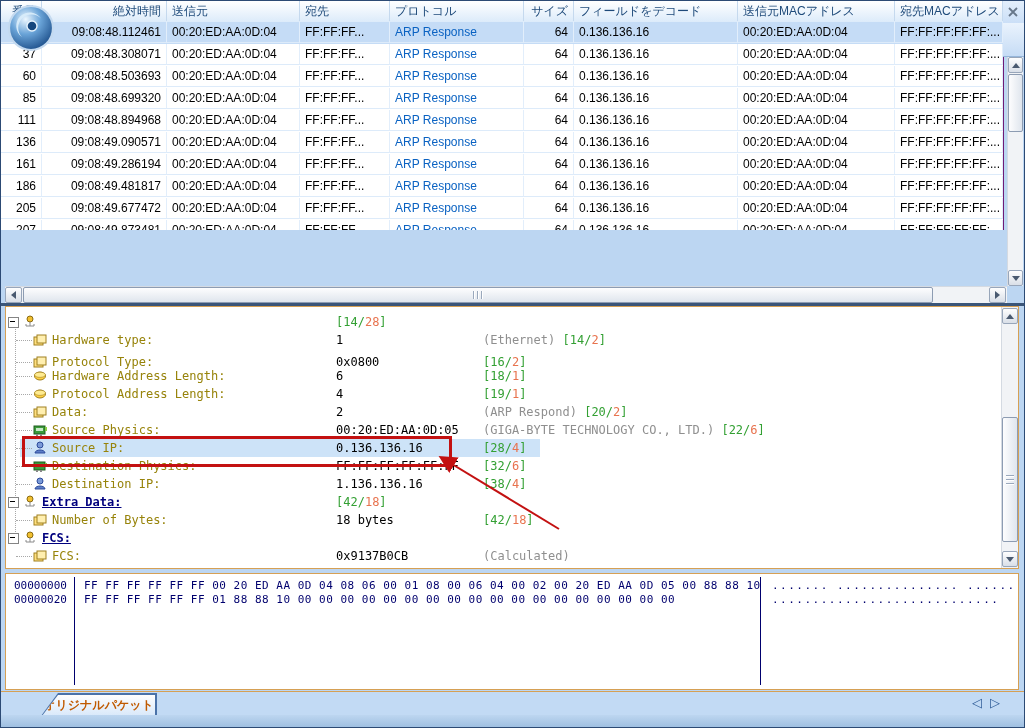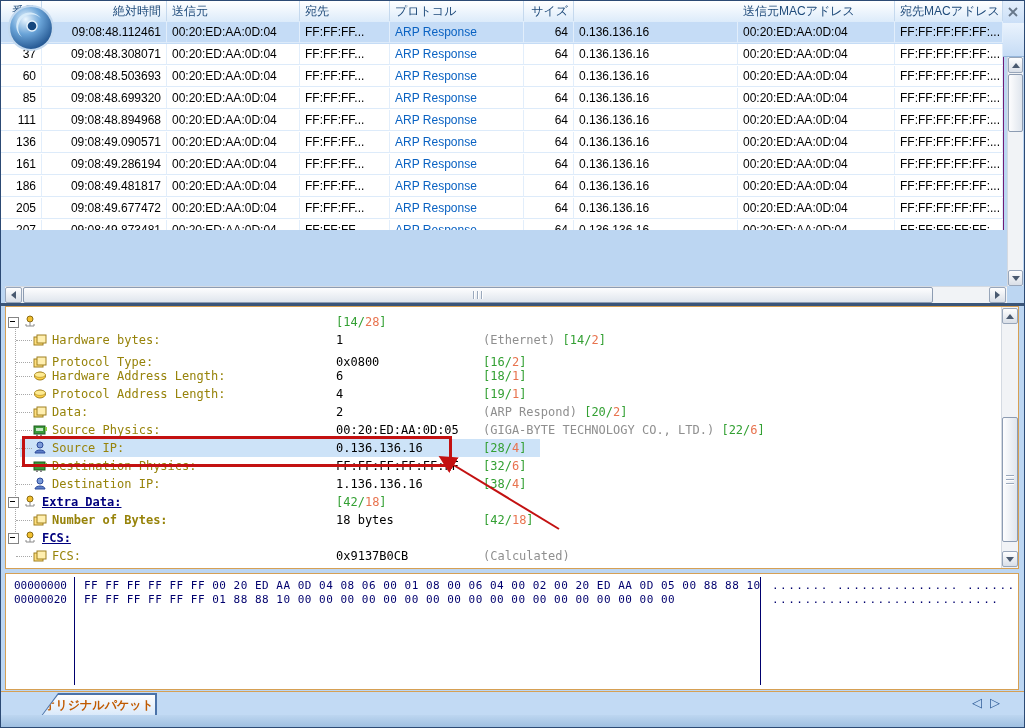--- a/index.html
+++ b/index.html
@@ -189,20 +189,21 @@
   </div>
 
   <div id="tablewrap">
     <div id="thead">
         <div class="th ar" style="left: 0px; width: 41px;">番号</div>
         <div class="th ar" style="left: 41px; width: 125px;">絶対時間</div>
         <div class="th" style="left: 166px; width: 133px;">送信元</div>
         <div class="th" style="left: 299px; width: 90px;">宛先</div>
         <div class="th" style="left: 389px; width: 134px;">プロトコル</div>
         <div class="th ar" style="left: 523px; width: 50px;">サイズ</div>
+        <div class="th" style="left: 573px; width: 164px;">フィールドをデコード</div>
         <div class="th" style="left: 737px; width: 157px;">送信元MACアドレス</div>
         <div class="th" style="left: 894px; width: 108px;">宛先MACアドレス</div>
       </div>
     <div id="tbody">
         <div class="tr sel" style="top: 0px;">
           <div class="td ar" style="left: 0px; width: 41px;">14</div>
           <div class="td ar" style="left: 41px; width: 125px;">09:08:48.112461</div>
           <div class="td" style="left: 166px; width: 133px;">00:20:ED:AA:0D:04</div>
           <div class="td" style="left: 299px; width: 90px;">FF:FF:FF...</div>
           <div class="td proto" style="left: 389px; width: 134px;">ARP Response</div>
@@ -353,21 +354,21 @@
               <path d="M7 7 V11 M3 11 H11 M3 9 L3 11 M11 9 L11 11" stroke="#8a8a8a" fill="none"></path>
             </svg></span>
           <span class="textra" style="left: 330px;"><span class="refg">[14/</span><span class="refo">28</span><span class="refg">]</span></span>
         </div>
         <div class="trow" style="top: 24px; width: 990px;">
           <div class="stub" style="left: 10px; top: 9px; width: 16px;"></div>
           <span class="abs" style="left: 27px; top: 2px;"><svg width="14" height="12">
               <rect x="1" y="3" width="9" height="8" fill="#ffe080" stroke="#a08020"></rect>
               <rect x="4" y="1" width="9" height="8" fill="#ffefb0" stroke="#a08020"></rect>
             </svg></span>
-          <span class="abs tlabel" style="left: 46px;">Hardware bytes:</span>
+          <span class="abs tlabel" style="left: 46px;">Hardware type:</span>
           <span class="tvalue">1</span>
           <span class="textra"><span class="paren">(Ethernet)  </span><span class="refg">[14/</span><span class="refo">2</span><span class="refg">]</span></span>
         </div>
         <div class="trow" style="top: 46px; width: 990px;">
           <div class="stub" style="left: 10px; top: 9px; width: 16px;"></div>
           <span class="abs" style="left: 27px; top: 2px;"><svg width="14" height="12">
               <rect x="1" y="3" width="9" height="8" fill="#ffe080" stroke="#a08020"></rect>
               <rect x="4" y="1" width="9" height="8" fill="#ffefb0" stroke="#a08020"></rect>
             </svg></span>
           <span class="abs tlabel" style="left: 46px;">Protocol Type:</span>
@@ -461,21 +462,21 @@
             </svg></span>
           <span class="abs tsection" style="left: 36px;">Extra Data:</span>
           <span class="textra" style="left: 330px;"><span class="refg">[42/</span><span class="refo">18</span><span class="refg">]</span></span>
         </div>
         <div class="trow" style="top: 204px; width: 990px;">
           <div class="stub" style="left: 10px; top: 9px; width: 16px;"></div>
           <span class="abs" style="left: 27px; top: 2px;"><svg width="14" height="12">
               <rect x="1" y="3" width="9" height="8" fill="#ffe080" stroke="#a08020"></rect>
               <rect x="4" y="1" width="9" height="8" fill="#ffefb0" stroke="#a08020"></rect>
             </svg></span>
-          <span class="abs tlabel" style="left: 46px; font-weight: bold;">Number of Bytes:</span>
+          <span class="abs tlabel" style="left: 46px;">Number of Bytes:</span>
           <span class="tvalue">18 bytes</span>
           <span class="textra"><span class="refg">[42/</span><span class="refo">18</span><span class="refg">]</span></span>
         </div>
         <div class="trow" style="top: 222px; width: 990px;">
           <div class="expbox">
             <i></i>
           </div>
           <span class="abs" style="left: 17px; top: 2px;"><svg width="14" height="13">
               <circle cx="7" cy="4" r="3" fill="#f2c030" stroke="#8a6a10"></circle>
               <path d="M7 7 V11 M3 11 H11 M3 9 L3 11 M11 9 L11 11" stroke="#8a8a8a" fill="none"></path>

